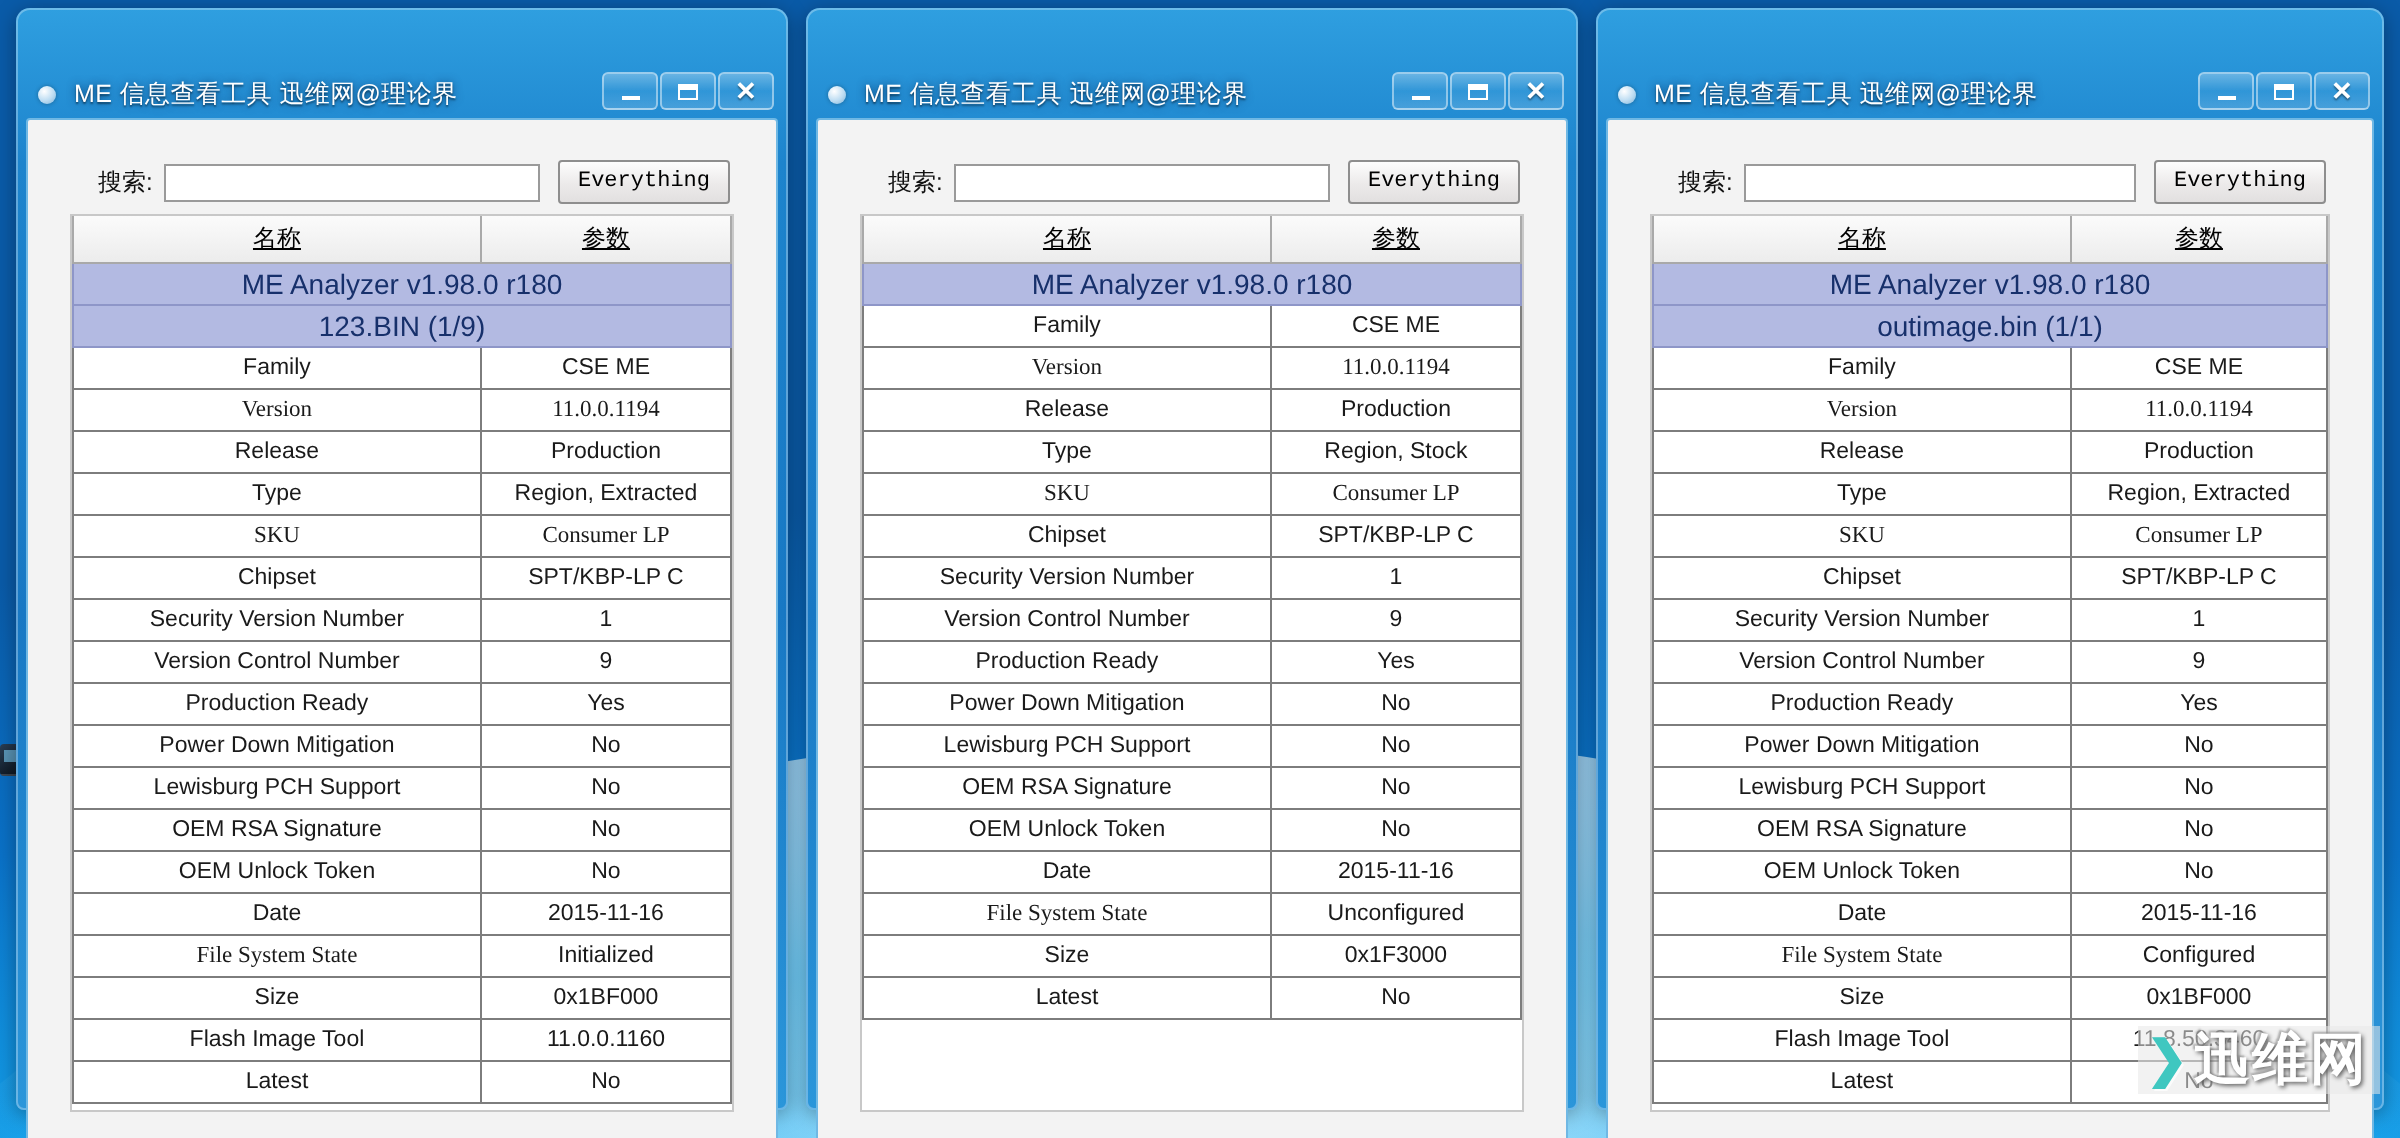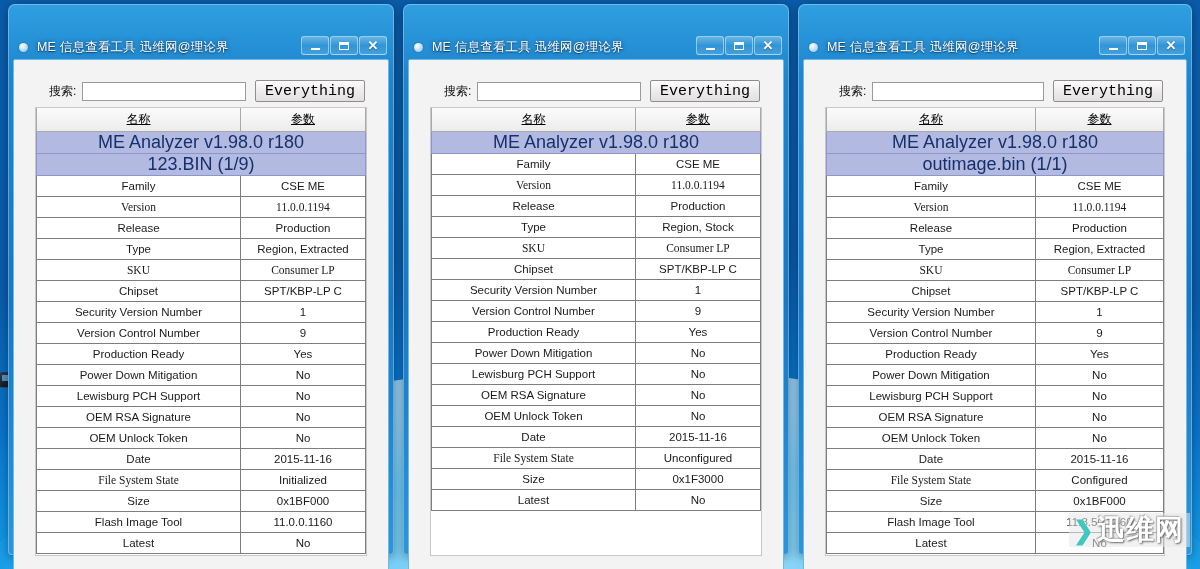--- a/index.html
+++ b/index.html
@@ -164,21 +164,21 @@
     font-family: "Liberation Sans", sans-serif;
     outline: none;
     min-width: 10px;
   }
   .everything-btn {
     flex: 0 0 auto;
     margin-left: 9px;
     height: 22px;
     padding: 0 9px;
     font-family: "Liberation Mono", monospace;
-    font-size: 15px;
+    font-size: 11px;
     color: #000;
     background: linear-gradient(180deg, #fdfdfd, #eceaea 55%, #e2e0e0);
     border: 1px solid #8e8e8e;
     border-radius: 2px;
     cursor: pointer;
     white-space: nowrap;
   }
 
   .table-wrap {
     flex: 1 1 auto;
@@ -215,21 +215,21 @@
     color: #1a1a1a;
     padding: 0 3px;
     overflow: hidden;
     white-space: nowrap;
     background: #fff;
   }
 
   tr.banner td {
     background: #b3bae2;
     color: #17306b;
-    font-size: 18px;
+    font-size: 14px;
     border: 1px solid #8e96c8;
     margin-left: 40px;
   }
 
   td.red   { color: #e8827f; font-family: Liberation Serif, serif; }
   td.pink-bg  { background: #f6c9c9; color: #e07b7b; }
   td.green-bg { background: #d6ea93; color: #c98a2f; }
 
   .filler { background: #fff; }
 

